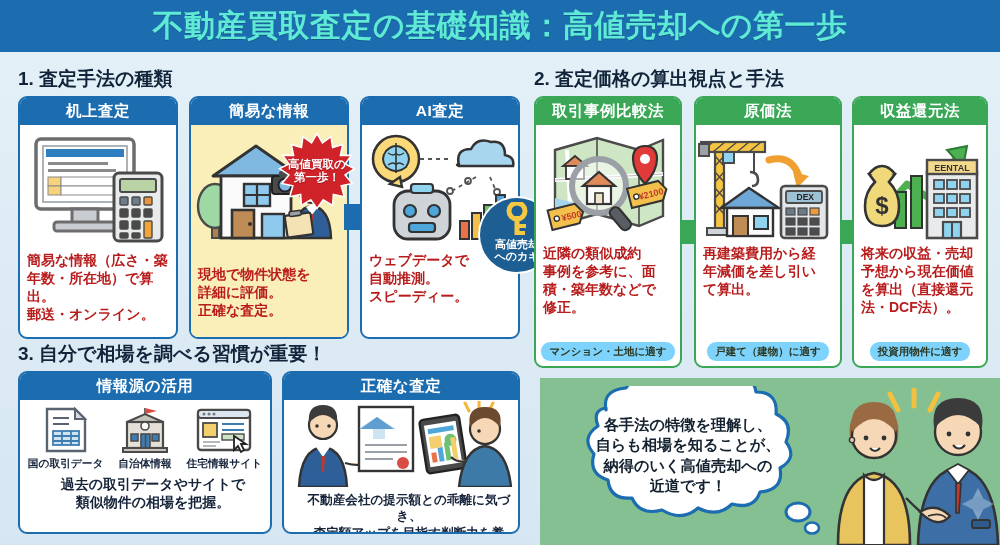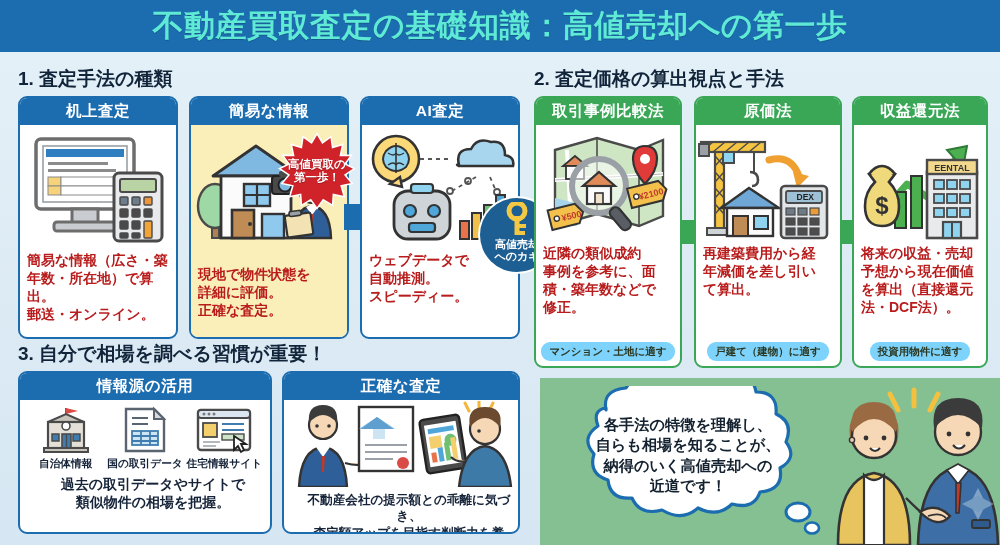--- a/index.html
+++ b/index.html
@@ -404,52 +404,52 @@
 を算出（直接還元
 法・DCF法）。</div>
       <div class="pill">投資用物件に適す</div>
     </div>
   </div>
 
   <div class="card" style="left:18px; top:371px; width:254px; height:163px;">
     <div class="card-head">情報源の活用</div>
     <div class="card-body">
       <div class="icon-row">
+        <div class="icon-cell">
+          <svg width="46" height="48" viewBox="0 0 46 48" aria-hidden="true">
+            <polygon points="4,3 32,3 42,13 42,45 4,45" fill="#ffffff" stroke="#5a6470" stroke-width="2.4"></polygon>
+            <polygon points="32,3 42,13 32,13" fill="#d4dae0" stroke="#5a6470" stroke-width="2"></polygon>
+            <line x1="10" y1="12" x2="26" y2="12" stroke="#5a6470" stroke-width="2.2"></line>
+            <line x1="10" y1="18" x2="26" y2="18" stroke="#5a6470" stroke-width="2.2"></line>
+            <g stroke="#3f7db0" stroke-width="1.8" fill="#cde4f3">
+              <rect x="10" y="25" width="26" height="14"></rect>
+              <line x1="10" y1="30" x2="36" y2="30"></line>
+                <line x1="10" y1="35" x2="36" y2="35"></line>
+              <line x1="19" y1="25" x2="19" y2="39"></line>
+                <line x1="28" y1="25" x2="28" y2="39"></line>
+            </g>
+          </svg>
+          <div class="icon-cap">国の取引データ</div>
+        </div>
         <div class="icon-cell">
           <svg width="56" height="48" viewBox="0 0 56 48" aria-hidden="true">
             <line x1="28" y1="2" x2="28" y2="10" stroke="#555" stroke-width="1.8"></line>
             <polygon points="28,2 40,5 28,8" fill="#d94b45"></polygon>
             <polygon points="10,16 28,8 46,16" fill="#c9c4bb" stroke="#4a4a4a" stroke-width="2"></polygon>
             <rect x="10" y="16" width="36" height="26" fill="#e4e0d7" stroke="#4a4a4a" stroke-width="2.2"></rect>
             <circle cx="28" cy="20" r="4" fill="#fff" stroke="#4a4a4a" stroke-width="1.6"></circle>
             <g fill="#3f7db0" stroke="#4a4a4a" stroke-width="1.5">
               <rect x="14" y="28" width="7" height="7"></rect>
                 <rect x="35" y="28" width="7" height="7"></rect>
             </g>
             <rect x="24" y="28" width="9" height="14" fill="#3f7db0" stroke="#4a4a4a" stroke-width="1.6"></rect>
             <line x1="28.5" y1="28" x2="28.5" y2="42" stroke="#4a4a4a" stroke-width="1.4"></line>
             <rect x="6" y="42" width="44" height="4" fill="#c9c4bb" stroke="#4a4a4a" stroke-width="2"></rect>
           </svg>
           <div class="icon-cap">自治体情報</div>
-        </div>
-        <div class="icon-cell">
-          <svg width="46" height="48" viewBox="0 0 46 48" aria-hidden="true">
-            <polygon points="4,3 32,3 42,13 42,45 4,45" fill="#ffffff" stroke="#5a6470" stroke-width="2.4"></polygon>
-            <polygon points="32,3 42,13 32,13" fill="#d4dae0" stroke="#5a6470" stroke-width="2"></polygon>
-            <line x1="10" y1="12" x2="26" y2="12" stroke="#5a6470" stroke-width="2.2"></line>
-            <line x1="10" y1="18" x2="26" y2="18" stroke="#5a6470" stroke-width="2.2"></line>
-            <g stroke="#3f7db0" stroke-width="1.8" fill="#cde4f3">
-              <rect x="10" y="25" width="26" height="14"></rect>
-              <line x1="10" y1="30" x2="36" y2="30"></line>
-                <line x1="10" y1="35" x2="36" y2="35"></line>
-              <line x1="19" y1="25" x2="19" y2="39"></line>
-                <line x1="28" y1="25" x2="28" y2="39"></line>
-            </g>
-          </svg>
-          <div class="icon-cap">国の取引データ</div>
         </div>
         <div class="icon-cell">
           <svg width="60" height="48" viewBox="0 0 60 48" aria-hidden="true">
             <rect x="4" y="4" width="52" height="40" rx="3" fill="#ffffff" stroke="#4a4a4a" stroke-width="2.4"></rect>
             <rect x="4" y="4" width="52" height="8" rx="3" fill="#dbe6f0" stroke="#4a4a4a" stroke-width="2"></rect>
             <circle cx="10" cy="8" r="1.5" fill="#7a7a7a"></circle>
               <circle cx="15" cy="8" r="1.5" fill="#7a7a7a"></circle>
               <circle cx="20" cy="8" r="1.5" fill="#7a7a7a"></circle>
             <rect x="9" y="17" width="14" height="14" fill="#f3cf6e" stroke="#4a4a4a" stroke-width="1.8"></rect>
             <g stroke="#3f7db0" stroke-width="2">

